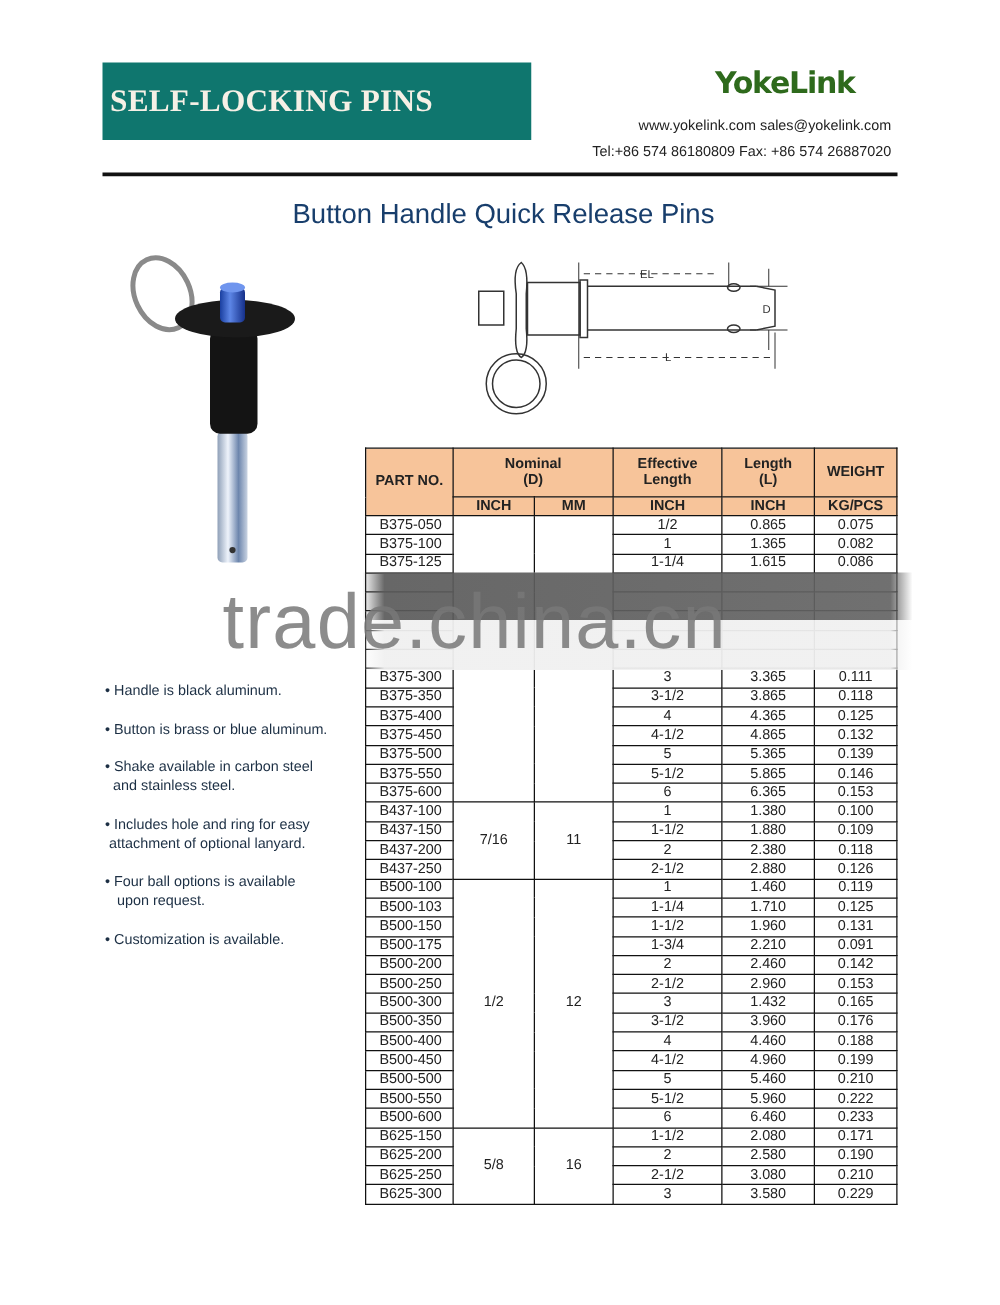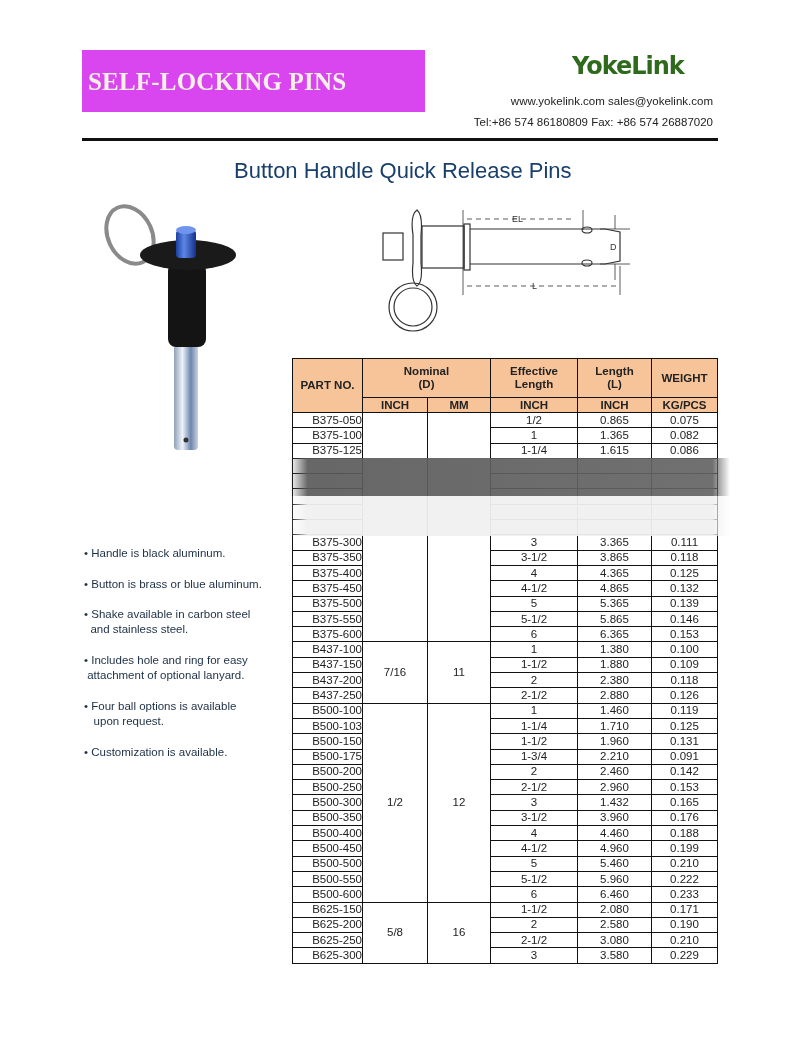--- a/index.html
+++ b/index.html
@@ -1,19 +1,19 @@
 <!DOCTYPE html>
 <html><head>
 <meta charset="utf-8">
 <style>
   * { box-sizing: border-box; margin: 0; padding: 0; }
   html, body { width: 800px; height: 1044px; background: #ffffff; overflow: hidden; }
   body { position: relative; font-family: "Liberation Sans", sans-serif; color: #111; }
 
-  .banner { position: absolute; left: 82px; top: 50px; width: 343px; height: 62px; background: #d946ef; text-align: center; }
+  .banner { position: absolute; left: 82px; top: 50px; width: 343px; height: 62px; background: #0f766e; text-align: center; }
   .banner-text { position: absolute; left: 6px; top: 18px; font-family: "Liberation Serif", serif; font-weight: bold; font-size: 25px; color: #f6f0e6; letter-spacing: 0.2px; }
 
   .logo { position: absolute; left: 572px; top: 52px; width: 140px; height: 40px; font-family: "DejaVu Sans", sans-serif; font-weight: bold; font-size: 24px; color: #2e6a1c; letter-spacing: -1px; }
   .contact1 { position: absolute; right: 87px; top: 95px; font-size: 11.5px; color: #222; }
   .contact2 { position: absolute; right: 87px; top: 116px; font-size: 11.5px; color: #222; }
   .rule { position: absolute; left: 82px; top: 138px; width: 636px; height: 3px; background: #111; }
 
   .title { position: absolute; left: 234px; top: 158px; font-size: 22px; font-weight: normal; color: #183e6c; }
 
   .photo { position: absolute; left: 98px; top: 195px; width: 150px; height: 262px; }
@@ -21,21 +21,21 @@
 
   .bullets { position: absolute; left: 84px; top: 546px; width: 210px; font-size: 11.5px; color: #1c2f44; line-height: 15px; }
   .bullet { position: absolute; left: 0; white-space: nowrap; }
 
   table.spec { position: absolute; left: 292px; top: 358px; border-collapse: collapse; font-size: 11.5px; table-layout: fixed; }
   table.spec td, table.spec th { border: 1.5px solid #111; padding: 0; line-height: 13px; }
   table.spec th { background: #f7c49a; font-weight: bold; color: #222; font-size: 11.5px; text-align: center; }
   table.spec .h1 th { height: 39px; }
   table.spec .h2 th { height: 15px; }
   table.spec td { height: 15.3px; text-align: center; color: #222; background: #fff; }
-  table.spec td.part { text-align: right; padding-left: 2px; margin-left: 36px; }
+  table.spec td.part { text-align: center; padding-left: 2px; margin-left: 36px; }
   table.spec td.merged { font-weight: normal; vertical-align: middle; }
 
   .watermark-band { position: absolute; left: 170px; top: 458px; width: 560px; height: 78px; pointer-events: none; }
   .wm-dark { position: absolute; left: 120px; top: 0; width: 440px; height: 38px; background: linear-gradient(90deg, rgba(90,90,90,0) 0%, rgba(90,90,90,0.92) 4%, rgba(100,100,100,0.92) 96%, rgba(100,100,100,0) 100%); }
   .wm-light { position: absolute; left: 120px; top: 38px; width: 440px; height: 40px; background: linear-gradient(90deg, rgba(255,255,255,0) 0%, rgba(240,240,240,0.95) 4%, rgba(240,240,240,0.95) 96%, rgba(255,255,255,0) 100%); }
   .wm-text { position: absolute; left: 8px; top: 4px; font-size: 62px; color: rgba(120,120,120,0.85); letter-spacing: 1px; font-family: "Liberation Sans", sans-serif; }
 </style>
 </head>
 <body>
 
@@ -359,13 +359,14 @@
         <td>3</td>
         <td>3.580</td>
         <td>0.229</td>
       </tr>
     </tbody>
 </table>
 
 <div class="watermark-band">
   <div class="wm-dark"></div>
   <div class="wm-light"></div>
+  <div class="wm-text">trade.china.cn</div>
 </div>
 
 </body></html>

